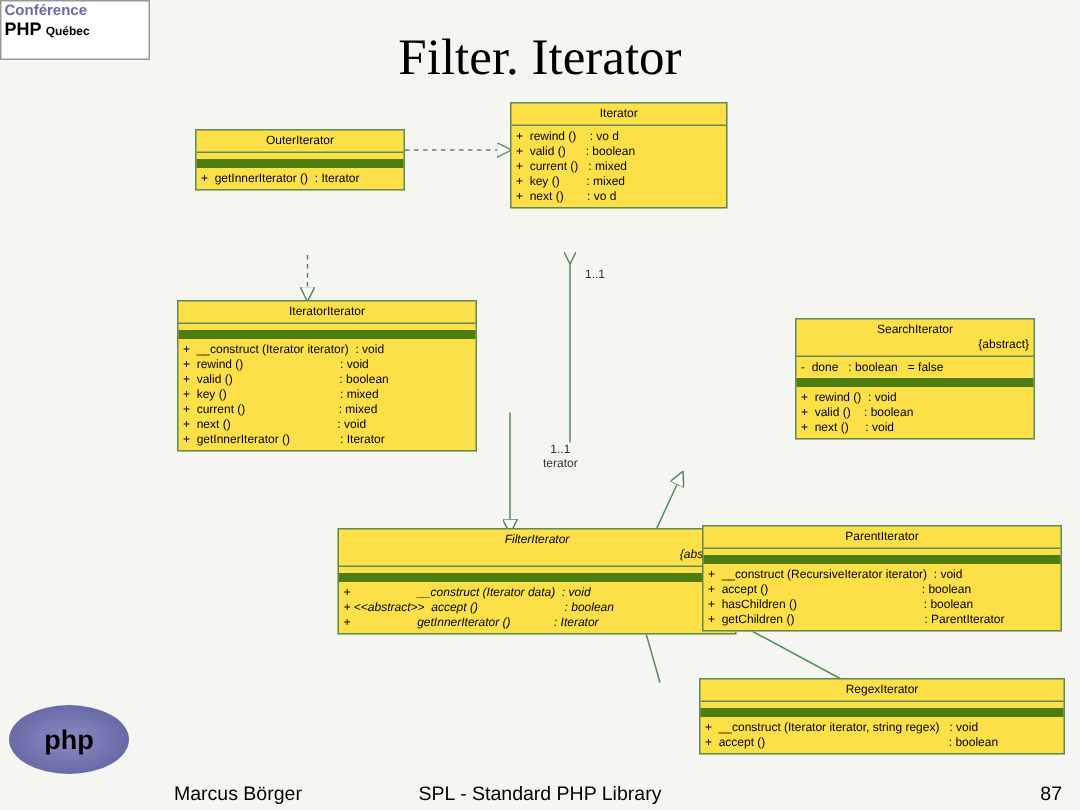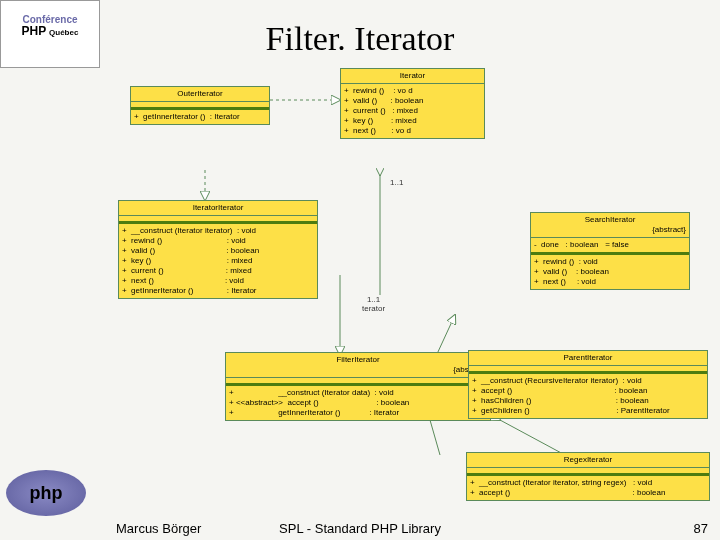--- a/index.html
+++ b/index.html
@@ -8,29 +8,28 @@
     width: 720px;
     height: 540px;
     background: #f5f5f2;
     font-family: Arial, sans-serif;
     position: relative;
     overflow: hidden;
   }
   .conf-logo {
     position: absolute;
     top: 0; left: 0;
-    width: 100px; height: 68px;
+    width: 100px; height: 40px;
     background: #fff;
     border: 1px solid #999;
     font-size: 10px;
-    padding: 14px;
+    padding: 2px;
     color: #6a6aa8;
     font-weight: bold;
     line-height: 1;
-    text-align: center;
   }
   .conf-logo .sub { color:#000; font-weight:bold; font-size:12px; }
   .title {
     position: absolute;
     top: 20px;
     left: 0; right: 0;
     text-align: center;
     font-size: 34px;
     font-family: "Times New Roman", serif;
     color: #000;
@@ -43,21 +42,21 @@
     line-height: 1.25;
     color: #000;
   }
   .uml .header {
     border-bottom: 1px solid #5a8a5a;
     text-align: center;
     padding: 2px 3px;
     font-weight: normal;
   }
   .uml .section {
-    border-bottom: 3px solid #4d7c0f;
+    border-bottom: 6px solid #4d7c0f;
     padding: 2px 3px;
     min-height: 8px;
     white-space: pre;
     font-family: Arial, sans-serif;
   }
   .uml .section:last-child { border-bottom: none; }
   .note {
     font-size: 8px;
     color: #000;
     text-align: right;
@@ -157,21 +156,21 @@
   <div class="header">
     <span>SearchIterator</span>
     <div class="note">{abstract}</div>
   </div>
   <div class="section">-  done   : boolean   = false</div>
   <div class="section">+  rewind ()  : void
 +  valid ()    : boolean
 +  next ()     : void</div>
 </div>
 
-<div class="uml" style="left:225px; top:352px; width:266px;">
+<div class="uml" style="left:225px; top:352px; width:266px;font-style:italic;">
   <div class="header">
     <span>FilterIterator</span>
     <div class="note">{abstract}</div>
   </div>
   <div class="section" style="height:6px;"></div>
   <div class="section">+                    __construct (Iterator data)  : void
 + &lt;&lt;abstract&gt;&gt;  accept ()                          : boolean
 +                    getInnerIterator ()             : Iterator</div>
 </div>
 

